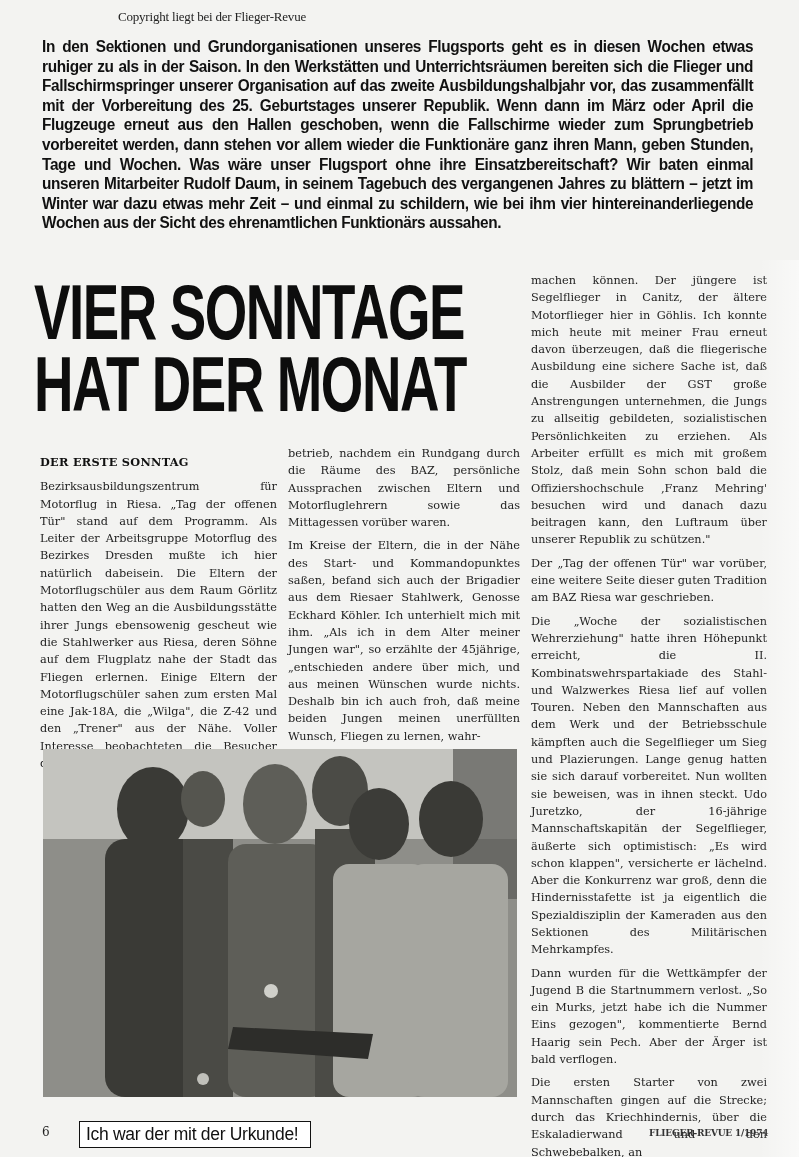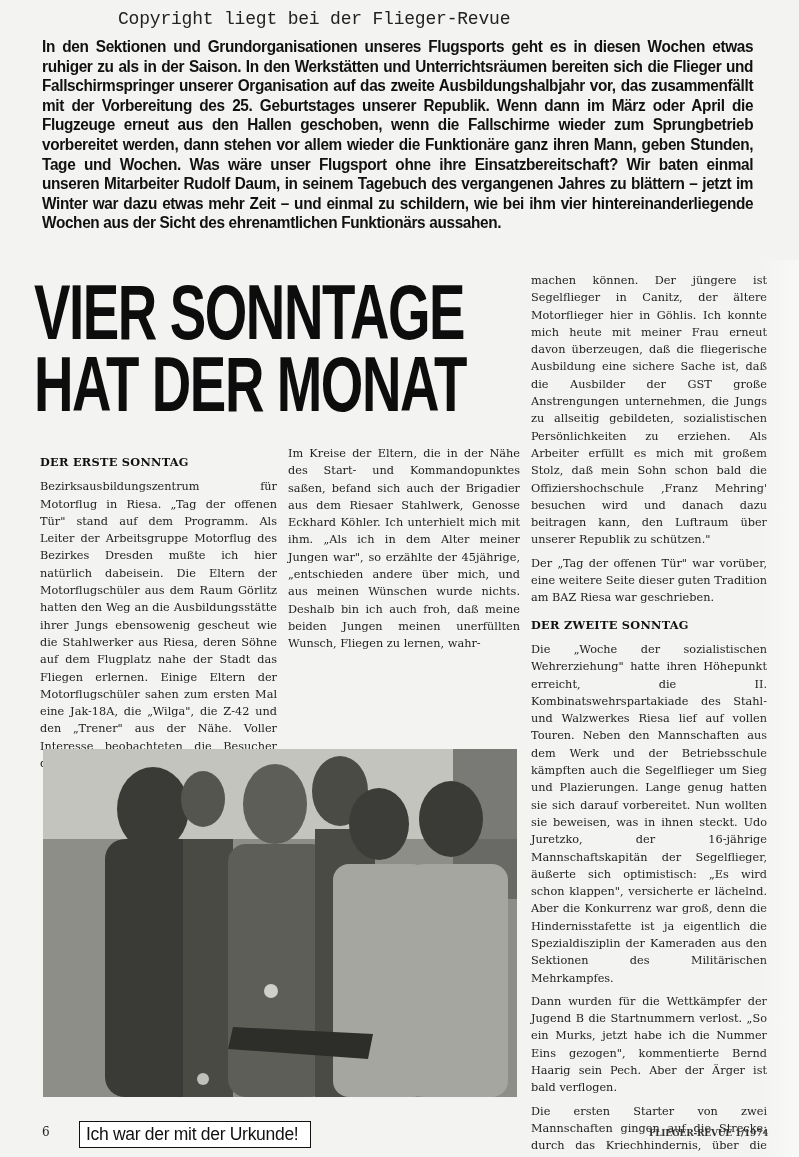--- a/index.html
+++ b/index.html
@@ -4,22 +4,22 @@
   <style>
     html, body { margin: 0; padding: 0; }
     body {
       width: 799px; height: 1157px; position: relative; overflow: hidden;
       background: #f3f3f1;
       font-family: "DejaVu Serif", serif;
       color: #1e1e1e;
     }
     .copyright {
       position: absolute; left: 118px; top: 9px;
-      font-family: Liberation Mono, monospace;
-      font-size: 18px; color: #222; letter-spacing: -0.2px;
+      font-family: Liberation Serif, serif;
+      font-size: 13px; color: #222; letter-spacing: -0.2px;
     }
     .intro {
       position: absolute; left: 42px; top: 37px; width: 722px;
       font-family: "Liberation Sans", sans-serif; font-weight: bold;
       font-size: 15.6px; line-height: 19.6px; text-align: justify;
       letter-spacing: -0.35px; color: #111;
       transform: scaleX(0.985); transform-origin: left top;
     }
     .headline {
       position: absolute; left: 34px; top: 276px; width: 470px;
@@ -78,27 +78,27 @@
   <div>VIER SONNTAGE</div>
   <div>HAT DER MONAT</div>
 </div>
 
 <div class="col col1">
   <h3>DER ERSTE SONNTAG</h3>
   <p>Bezirksausbildungszentrum für Motorflug in Riesa. „Tag der offenen Tür" stand auf dem Programm. Als Leiter der Arbeitsgruppe Motorflug des Bezirkes Dresden mußte ich hier natürlich dabeisein. Die Eltern der Motorflugschüler aus dem Raum Görlitz hatten den Weg an die Ausbildungsstätte ihrer Jungs ebensowenig gescheut wie die Stahlwerker aus Riesa, deren Söhne auf dem Flugplatz nahe der Stadt das Fliegen erlernen. Einige Eltern der Motorflugschüler sahen zum ersten Mal eine Jak-18A, die „Wilga", die Z-42 und den „Trener" aus der Nähe. Voller Interesse beobachteten die Besucher den Flug-</p>
 </div>
 
 <div class="col col2">
+  <p>betrieb, nachdem ein Rundgang durch die Räume des BAZ, persönliche Aussprachen zwischen Eltern und Motorfluglehrern sowie das Mittagessen vorüber waren.</p>
   <p>Im Kreise der Eltern, die in der Nähe des Start- und Kommandopunktes saßen, befand sich auch der Brigadier aus dem Riesaer Stahlwerk, Genosse Eckhard Köhler. Ich unterhielt mich mit ihm. „Als ich in dem Alter meiner Jungen war", so erzählte der 45jährige, „entschieden andere über mich, und aus meinen Wünschen wurde nichts. Deshalb bin ich auch froh, daß meine beiden Jungen meinen unerfüllten Wunsch, Fliegen zu lernen, wahr-</p>
 </div>
 
 <div class="col col3">
   <p>machen können. Der jüngere ist Segelflieger in Canitz, der ältere Motorflieger hier in Göhlis. Ich konnte mich heute mit meiner Frau erneut davon überzeugen, daß die fliegerische Ausbildung eine sichere Sache ist, daß die Ausbilder der GST große Anstrengungen unternehmen, die Jungs zu allseitig gebildeten, sozialistischen Persönlichkeiten zu erziehen. Als Arbeiter erfüllt es mich mit großem Stolz, daß mein Sohn schon bald die Offiziershochschule ‚Franz Mehring' besuchen wird und danach dazu beitragen kann, den Luftraum über unserer Republik zu schützen."</p>
   <p>Der „Tag der offenen Tür" war vorüber, eine weitere Seite dieser guten Tradition am BAZ Riesa war geschrieben.</p>
-  <h3 style="margin-top:10px;">DER ZWEITE SONNTAG</h3>
   <p>Die „Woche der sozialistischen Wehrerziehung" hatte ihren Höhepunkt erreicht, die II. Kombinatswehrspartakiade des Stahl- und Walzwerkes Riesa lief auf vollen Touren. Neben den Mannschaften aus dem Werk und der Betriebsschule kämpften auch die Segelflieger um Sieg und Plazierungen. Lange genug hatten sie sich darauf vorbereitet. Nun wollten sie beweisen, was in ihnen steckt. Udo Juretzko, der 16-jährige Mannschaftskapitän der Segelflieger, äußerte sich optimistisch: „Es wird schon klappen", versicherte er lächelnd. Aber die Konkurrenz war groß, denn die Hindernisstafette ist ja eigentlich die Spezialdisziplin der Kameraden aus den Sektionen des Militärischen Mehrkampfes.</p>
   <p>Dann wurden für die Wettkämpfer der Jugend B die Startnummern verlost. „So ein Murks, jetzt habe ich die Nummer Eins gezogen", kommentierte Bernd Haarig sein Pech. Aber der Ärger ist bald verflogen.</p>
   <p>Die ersten Starter von zwei Mannschaften gingen auf die Strecke; durch das Kriechhindernis, über die Eskaladierwand und den Schwebebalken, an</p>
 </div>
 
 <div class="photo" title="Black-and-white photo of a group of young men looking at a certificate">
   <svg viewBox="0 0 474 348" preserveAspectRatio="none">
     <rect x="0" y="0" width="474" height="348" fill="#8e8e89"></rect>
     <rect x="0" y="0" width="474" height="90" fill="#c4c4bf"></rect>
     <rect x="410" y="0" width="64" height="150" fill="#5a5a55" opacity="0.7"></rect>

